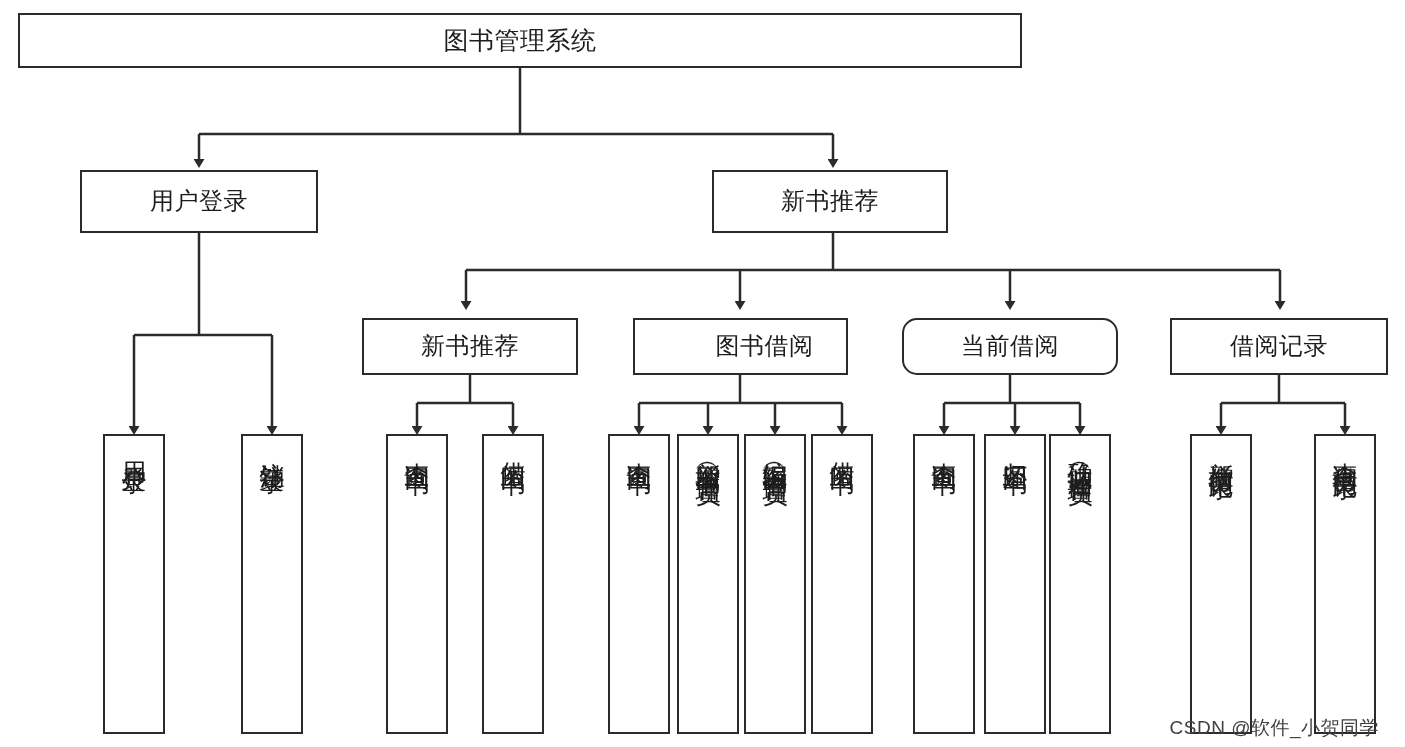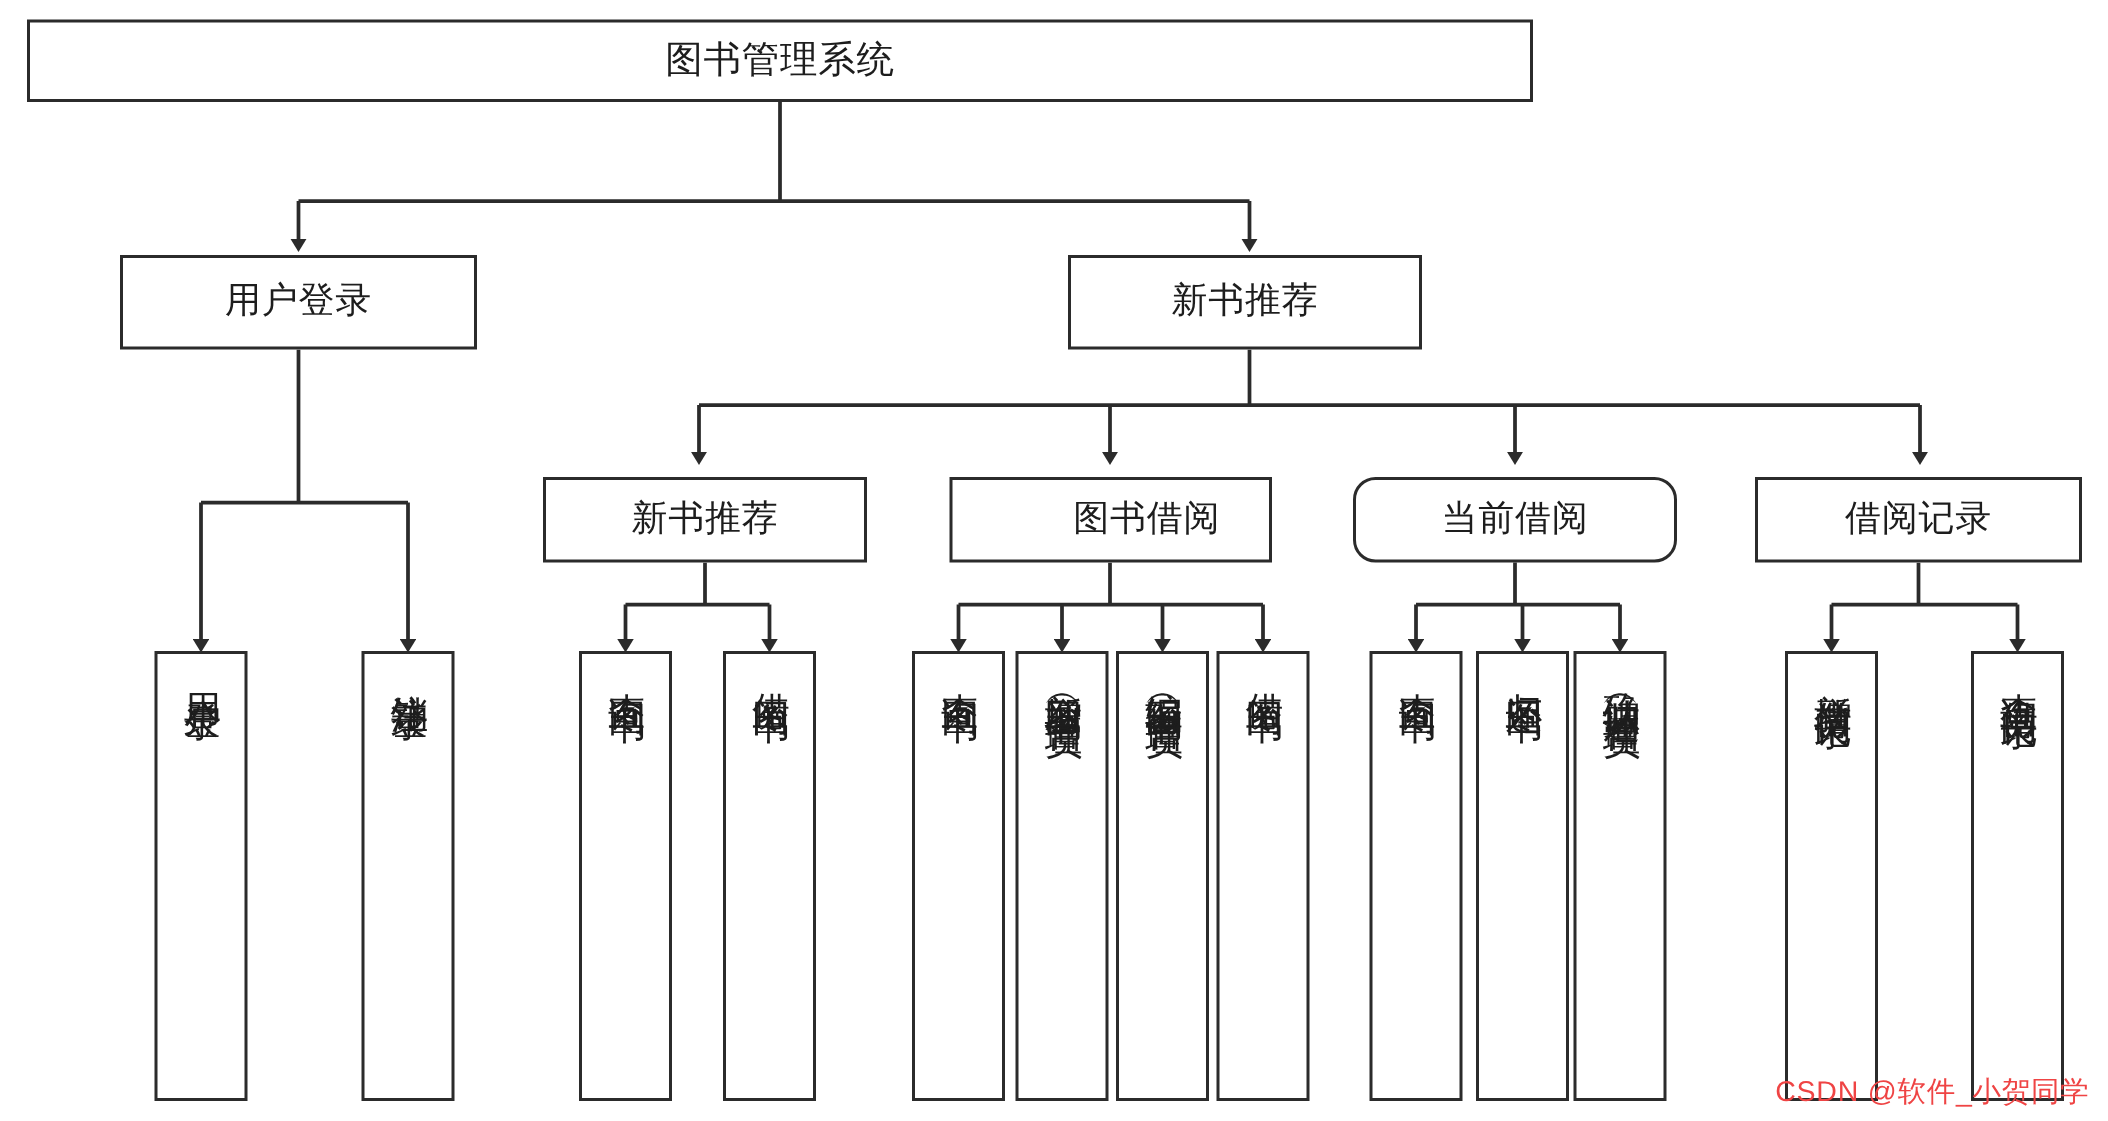--- a/index.html
+++ b/index.html
@@ -54,24 +54,24 @@
   .node.leaf .label {
     writing-mode: vertical-rl;
     text-orientation: upright;
     font-size: 25px;
     letter-spacing: 3px;
     line-height: 1;
     white-space: nowrap;
   }
   .watermark {
     position: absolute;
-    right: 12px;
+    right: 26px;
     bottom: 6px;
     font-size: 19px;
-    color: #ef4444;
+    color: #404040;
     white-space: nowrap;
     letter-spacing: 0.5px;
     margin-top: 12px;
   }
 </style>
 </head>
 <body>
 
 <div id="canvas">
 

